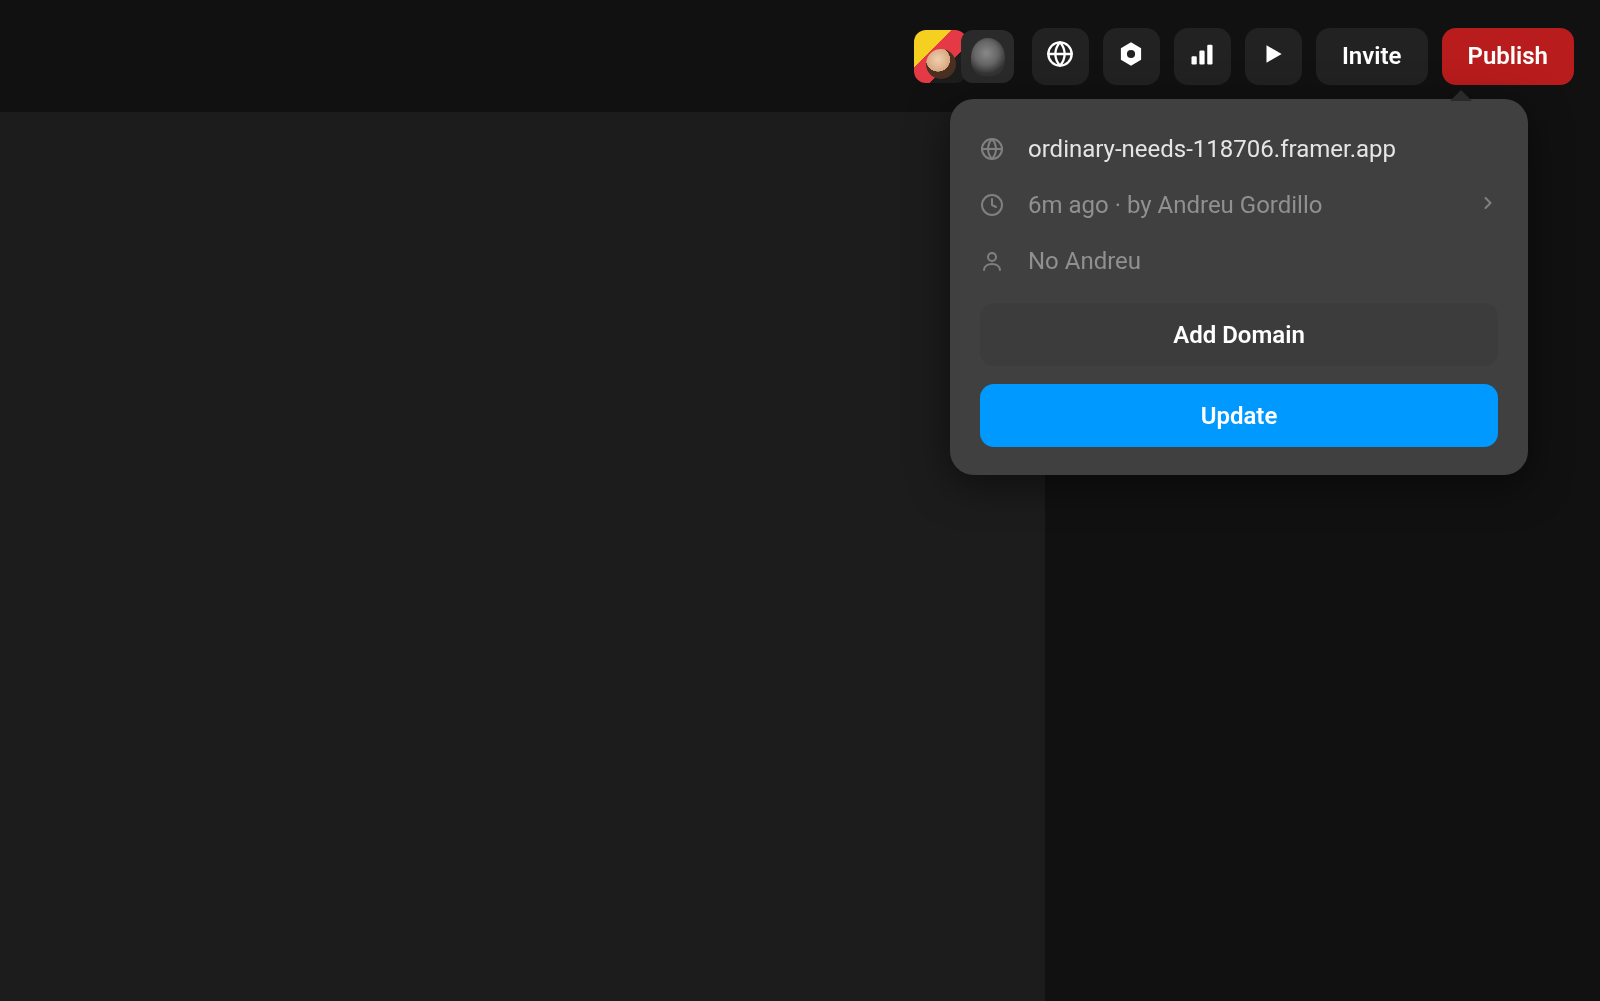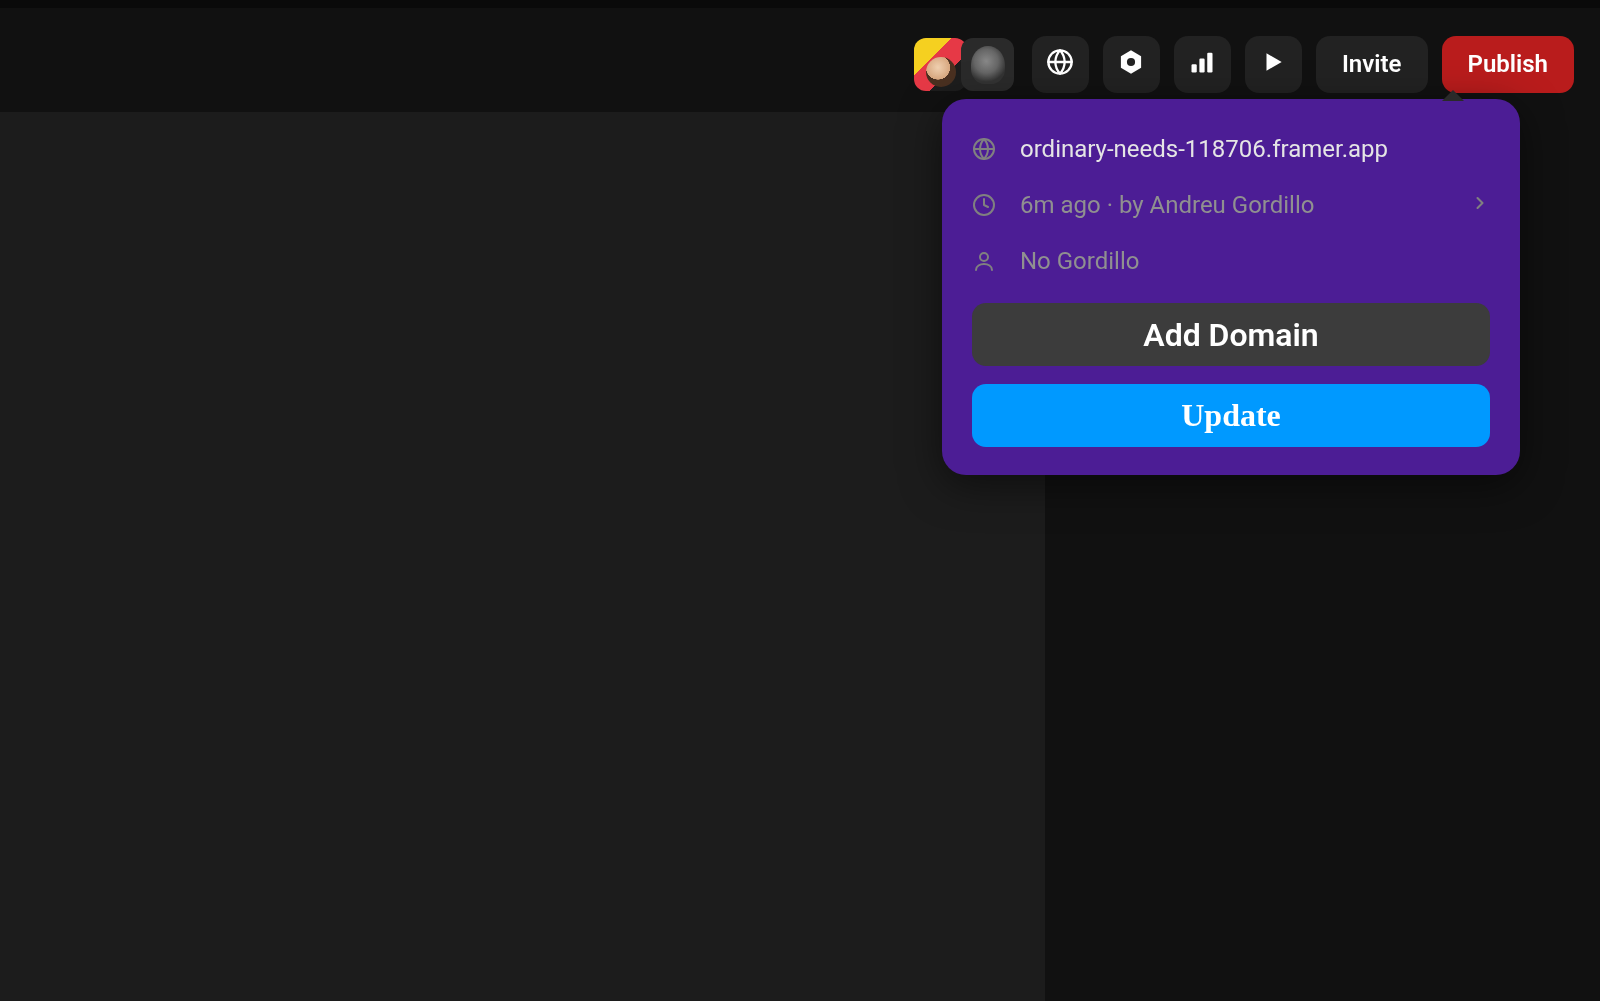--- a/index.html
+++ b/index.html
@@ -10,21 +10,21 @@
     body {
       width: 1600px;
       height: 1001px;
       background: #0a0a0a;
       font-family: -apple-system, BlinkMacSystemFont, "Segoe UI", Roboto, Helvetica, Arial, sans-serif;
       position: relative;
       overflow: hidden;
     }
     .topbar {
       position: absolute;
-      top: 8px;
+      top: 0;
       left: 0;
       right: 0;
       height: 112px;
       background: #111111;
       display: flex;
       align-items: center;
       justify-content: flex-end;
       padding-right: 26px;
       gap: 14px;
     }
@@ -115,22 +115,22 @@
       color: #ffffff;
     }
     .publish-btn {
       background: #b91c1c;
       color: #ffffff;
     }
     .popover {
       position: absolute;
       top: 99px;
       width: 578px;
-      right: 80px;
-      background: #4c1d95;
+      right: 72px;
+      background: #404040;
       border-radius: 24px;
       padding: 22px 30px 28px 30px;
       box-shadow: 0 10px 40px rgba(0,0,0,0.5);
       z-index: 10;
     }
     .popover::before {
       content: "";
       position: absolute;
       top: -9px;
       right: 56px;
@@ -166,34 +166,33 @@
       right: 0;
       color: #808080;
     }
     .popover-btn {
       width: 100%;
       height: 63px;
       border-radius: 14px;
       display: flex;
       align-items: center;
       justify-content: center;
-      font-size: 32px;
+      font-size: 24px;
       font-weight: 600;
       cursor: pointer;
       margin-top: 14px;
     }
     .add-domain-btn {
       background: #3c3c3c;
       color: #ffffff;
     }
     .update-btn {
       background: #0099ff;
       color: #ffffff;
       margin-top: 18px;
-      font-family: Liberation Serif, serif;
     }
     .btn-stack {
       margin-top: 10px;
     }
   </style>
 </head>
 <body>
 
 <div class="topbar">
   <div class="avatars">
@@ -277,21 +276,21 @@
     </span>
   </div>
 
   <div class="popover-row dim">
     <span class="row-icon">
       <svg width="24" height="24" viewBox="0 0 24 24" fill="none" stroke="currentColor" stroke-width="2" stroke-linecap="round" stroke-linejoin="round">
           <circle cx="12" cy="8" r="4"></circle>
           <path d="M4 21c0-4 4-6 8-6s8 2 8 6"></path>
         </svg>
     </span>
-    <span class="row-text">No Gordillo</span>
+    <span class="row-text">No Andreu</span>
   </div>
 
   <div class="btn-stack">
     <div class="popover-btn add-domain-btn">
       <span>Add Domain</span>
     </div>
     <div class="popover-btn update-btn">
       <span>Update</span>
     </div>
   </div>

